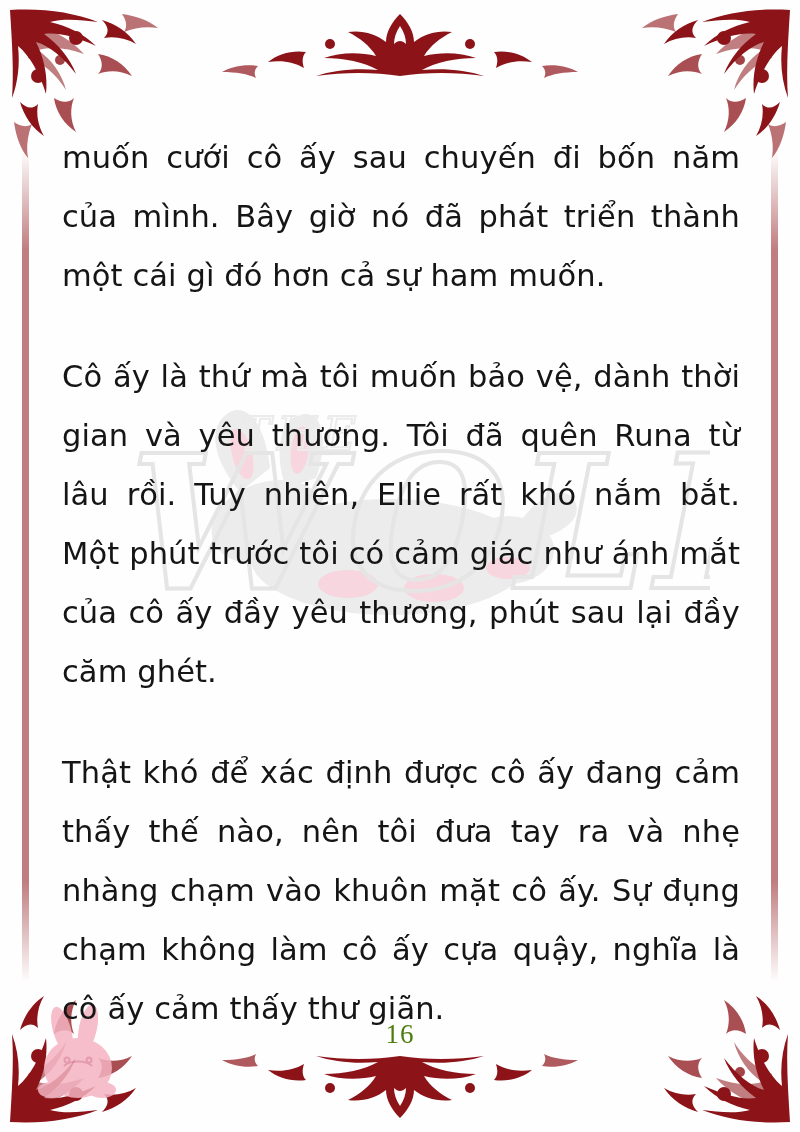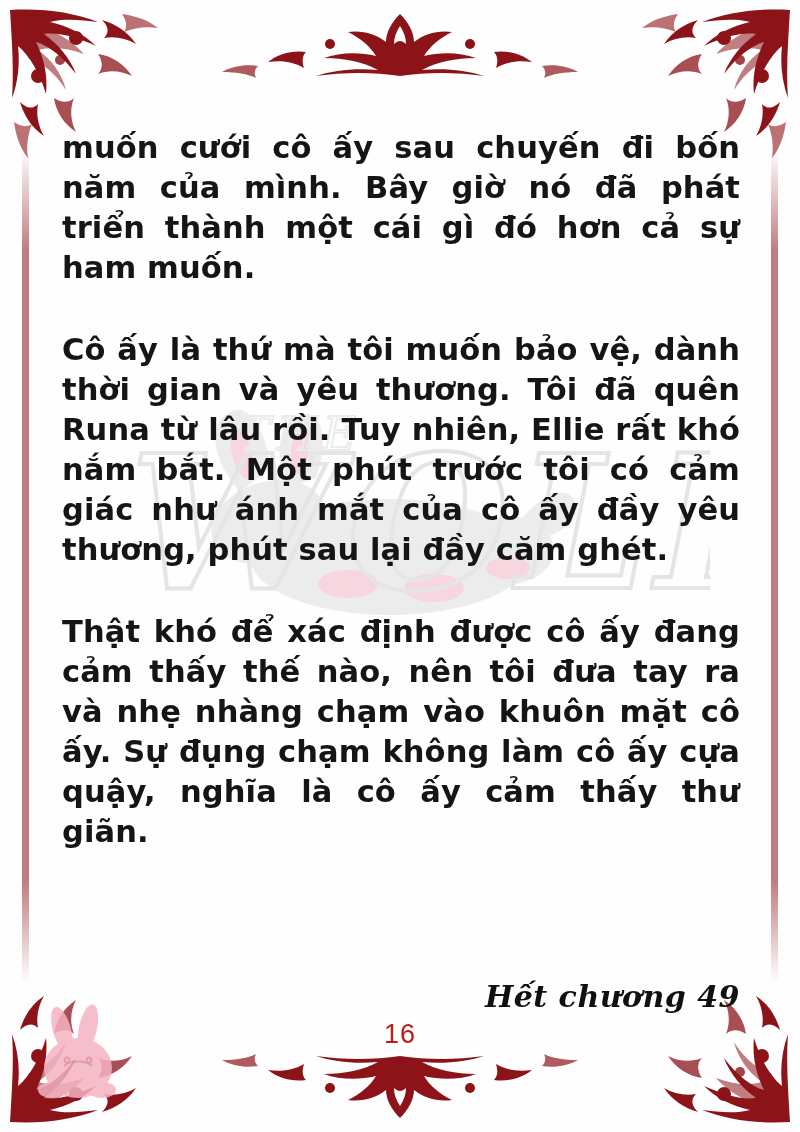--- a/index.html
+++ b/index.html
@@ -73,27 +73,27 @@
   .content {
     position: absolute;
     left: 62px;
     right: 60px;
     top: 128px;
     bottom: 120px;
     z-index: 3;
   }
   .para {
     font-size: 30.5px;
-    line-height: 40px;
+    line-height: 59px;
     color: #151515;
     text-align: justify;
     text-justify: inter-word;
     margin: 0 0 42px 0;
     letter-spacing: .1px;
-    font-weight: 700;
+    font-weight: 400;
   }
   .para:last-of-type { margin-bottom: 16px; }
 
   .chapter-end {
     position: absolute;
     right: 60px;
     bottom: 118px;
     font-family: "DejaVu Serif", serif;
     font-weight: 700;
     font-style: italic;
@@ -102,23 +102,23 @@
     letter-spacing: .5px;
     z-index: 4;
   }
 
   .page-number {
     position: absolute;
     left: 0;
     right: 0;
     bottom: 82px;
     text-align: center;
-    font-family: Liberation Sans, sans-serif;
+    font-family: Liberation Serif, serif;
     font-size: 27px;
-    color: #b91c1c;
+    color: #4d7c0f;
     z-index: 4;
     letter-spacing: 1px;
   }
 
   
   .rabbit-mark {
     position: absolute;
     left: 18px;
     bottom: 18px;
     width: 120px;
@@ -258,21 +258,20 @@
       <text x="40" y="216" font-family="DejaVu Serif, serif" font-size="186" font-weight="bold" font-style="italic" fill="none" stroke="#cccccc" stroke-width="4" letter-spacing="8">WOLF</text>
     </svg>
   </div>
 
   <div class="content">
     <p class="para">muốn cưới cô ấy sau chuyến đi bốn năm của mình. Bây giờ nó đã phát triển thành một cái gì đó hơn cả sự ham muốn.</p>
     <p class="para">Cô ấy là thứ mà tôi muốn bảo vệ, dành thời gian và yêu thương. Tôi đã quên Runa từ lâu rồi. Tuy nhiên, Ellie rất khó nắm bắt. Một phút trước tôi có cảm giác như ánh mắt của cô ấy đầy yêu thương, phút sau lại đầy căm ghét.</p>
     <p class="para">Thật khó để xác định được cô ấy đang cảm thấy thế nào, nên tôi đưa tay ra và nhẹ nhàng chạm vào khuôn mặt cô ấy. Sự đụng chạm không làm cô ấy cựa quậy, nghĩa là cô ấy cảm thấy thư giãn.</p>
   </div>
 
-  <div class="chapter-end">Hết chương 49</div>
 
   <div class="page-number">16</div>
 
   <div class="rabbit-mark">
     <svg viewBox="0 0 120 120" xmlns="http://www.w3.org/2000/svg">
       <g fill="#f4b3c2">
         <ellipse cx="60" cy="74" rx="34" ry="30"></ellipse>
         <ellipse cx="44" cy="36" rx="9" ry="24" transform="rotate(-16 44 36)"></ellipse>
         <ellipse cx="70" cy="34" rx="9" ry="24" transform="rotate(12 70 34)"></ellipse>
         <ellipse cx="34" cy="96" rx="14" ry="8"></ellipse>

